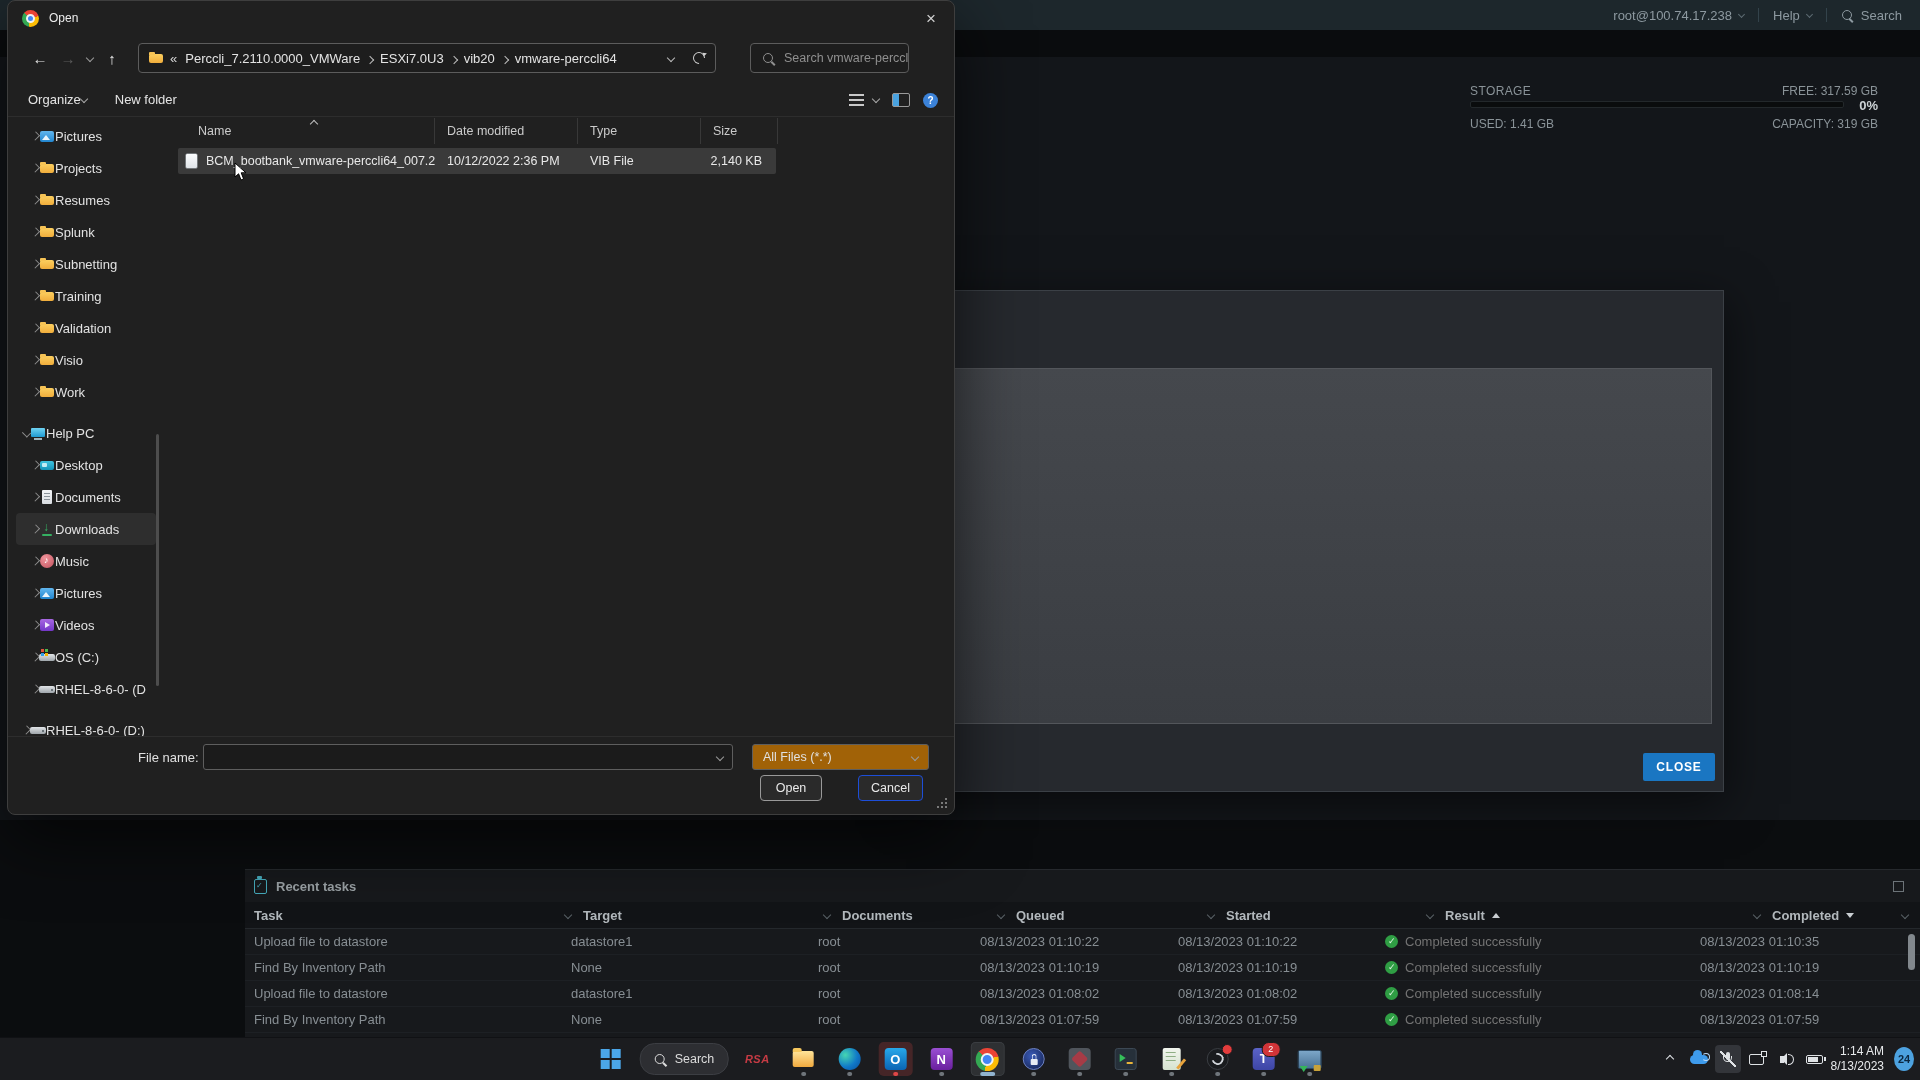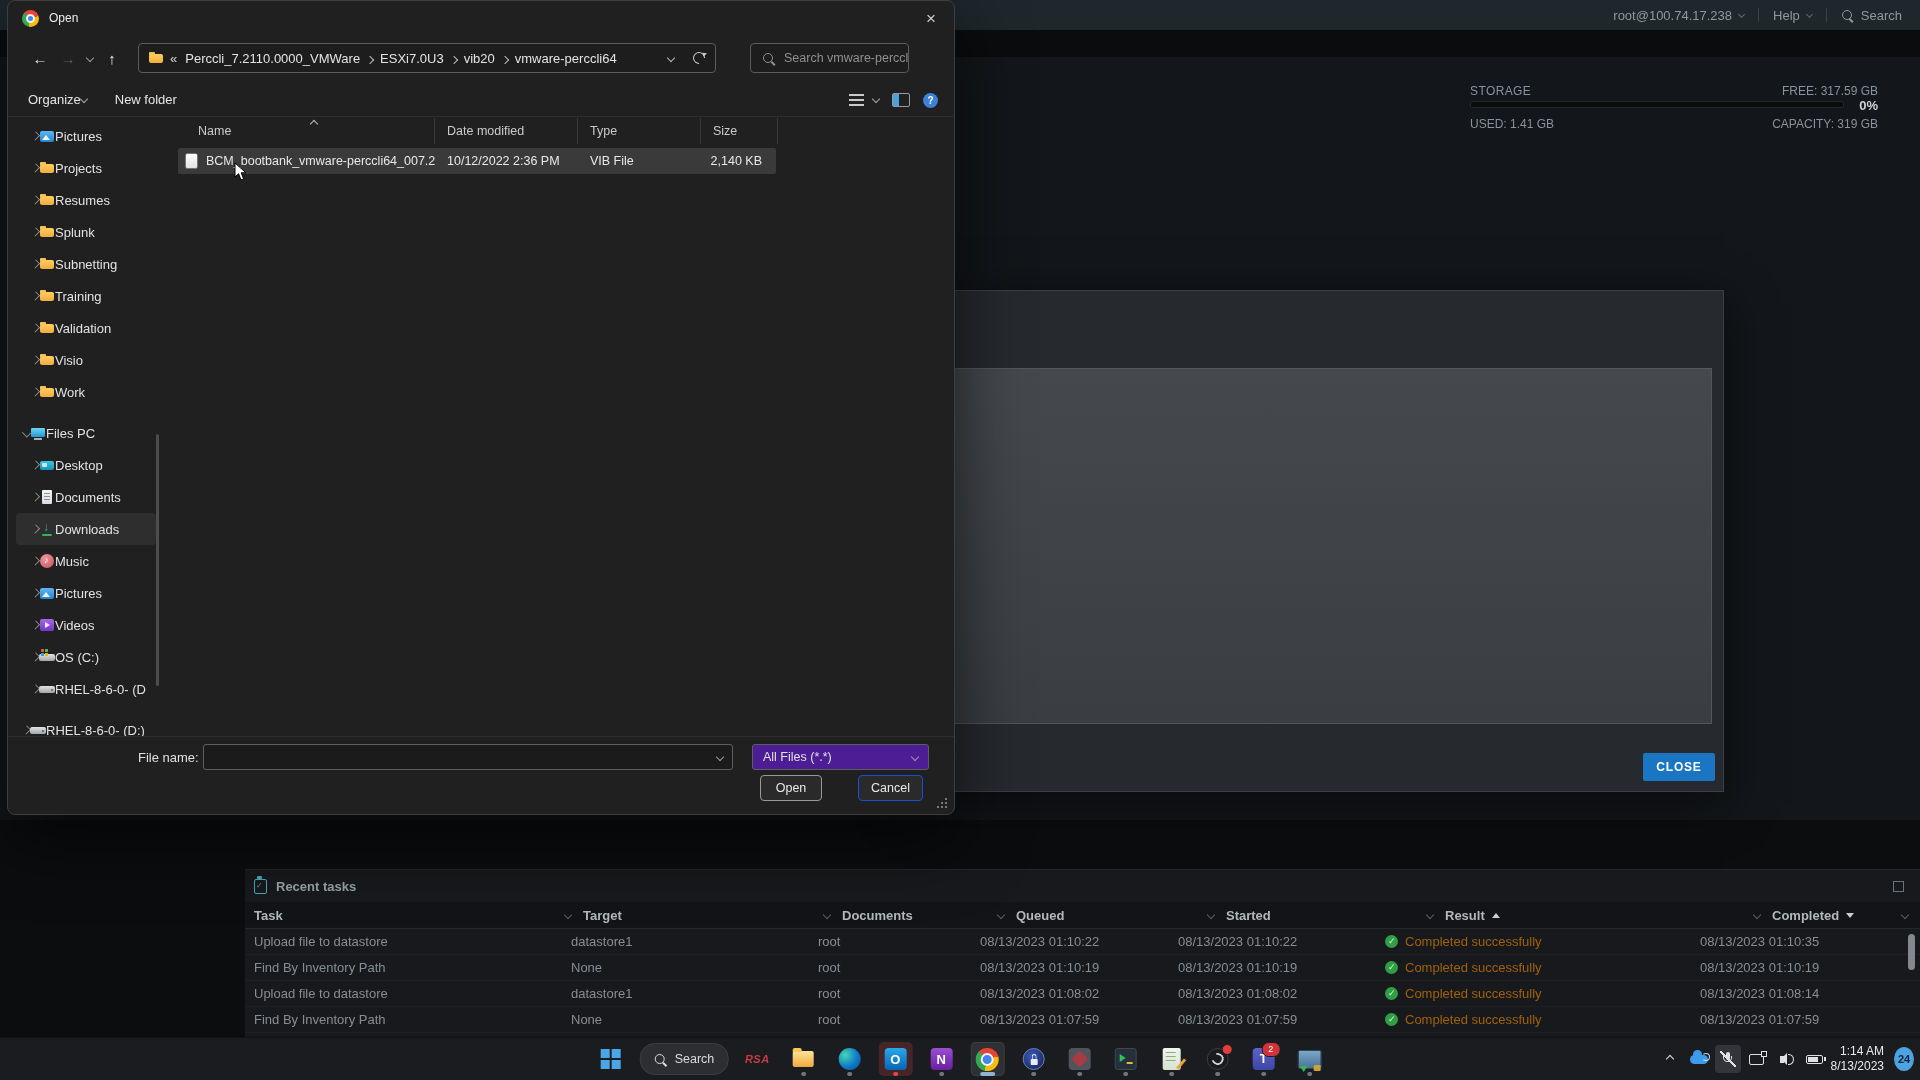--- a/index.html
+++ b/index.html
@@ -80,21 +80,21 @@
   .tri{width:0;height:0;display:inline-block;margin-left:7px}
   .tri.up{border-left:4px solid transparent;border-right:4px solid transparent;border-bottom:5px solid #c9ced2}
   .tri.down{border-left:4px solid transparent;border-right:4px solid transparent;border-top:5px solid #c9ced2}
   .c0{flex:0 0 317px}.c1{flex:0 0 247px}.c2{flex:0 0 162px}.c3{flex:0 0 198px}.c4{flex:0 0 207px}.c5{flex:0 0 315px}.c6{flex:1 1 auto}
   #task-rows{height:111px;overflow:hidden}
   .trow{display:flex;height:25px;align-items:center;padding-left:9px;color:#878e93;font-size:13px;border-bottom:1px solid #1d2024}
   .trow .tc{overflow:hidden;white-space:nowrap}
   .trow .c5{display:flex;align-items:center}
   .ok{width:13px;height:13px;border-radius:50%;background:#2f9e44;margin-right:7px;position:relative;flex:0 0 13px}
   .ok::after{content:"✓";position:absolute;left:3px;top:0;color:#dff5e2;font-size:9px;line-height:13px}
-  .res-txt{color:#a16207}
+  .res-txt{color:#737373}
   #tasks-scrollbar{position:absolute;right:5px;top:64px;width:7px;height:36px;background:#82888d;border-radius:4px}
   
   #dlg{position:absolute;left:7px;top:0;width:946px;height:813px;background:#202020;border:1px solid #3e3e3e;border-radius:8px;
        box-shadow:0 24px 70px rgba(0,0,0,.65);color:#e6e6e6;z-index:5;font-size:13px}
   #dlg-titlebar{position:relative;height:34px;display:flex;align-items:center;gap:10px;padding-left:14px}
   #dlg-title{font-size:12px;color:#ececec}
   #dlg-close{position:absolute;right:0;top:0;width:46px;height:34px;display:flex;align-items:center;justify-content:center;color:#cfcfcf;border-top-right-radius:8px}
   #dlg-close::before{content:"×";font-size:17px;line-height:17px}
   #dlg-nav{position:absolute;left:0;top:38px;width:100%;height:38px;display:flex;align-items:center;padding-left:18px;box-sizing:border-box}
   .nav-ic{width:28px;text-align:center;font-size:15px;color:#e4e4e4}
@@ -142,21 +142,21 @@
   #file-row{position:absolute;left:10px;top:30px;width:598px;height:26px;background:#3a3a3a;border-radius:2px;display:flex;align-items:center;font-size:12.5px;color:#e8e8e8}
   #file-row .ico{margin-left:6px}
   .fname{width:229px;margin-left:6px;white-space:nowrap;overflow:hidden}
   .fdate{width:131px;padding-left:12px;white-space:nowrap}
   .ftype{width:111px;padding-left:12px;white-space:nowrap}
   .fsize{flex:1;text-align:right;padding-right:14px;white-space:nowrap}
   #dlg-footer{position:absolute;left:0;top:735px;width:100%;height:78px;border-top:1px solid #2d2d2d}
   #fn-label{position:absolute;left:130px;top:13px;color:#e0e0e0}
   #fn-input{position:absolute;left:195px;top:7px;width:530px;height:26px;background:#1b1b1b;border:1px solid #5e5e5e;border-radius:3px;box-sizing:border-box}
   #fn-input .chv{position:absolute;right:9px;top:9px;color:#9a9a9a}
-  #ft-select{position:absolute;left:744px;top:7px;width:177px;height:26px;background:#4c1d95;border:1px solid #5e5e5e;border-radius:3px;
+  #ft-select{position:absolute;left:744px;top:7px;width:177px;height:26px;background:#a16207;border:1px solid #5e5e5e;border-radius:3px;
              box-sizing:border-box;display:flex;align-items:center;justify-content:space-between;padding:0 10px;font-size:12.5px;color:#e0e0e0}
   #ft-select .chv{color:#9a9a9a}
   .dlg-btn{position:absolute;top:38px;height:26px;background:#2a2a2a;border-radius:4px;color:#eaeaea;font-family:"Liberation Sans",sans-serif;font-size:12.5px}
   #btn-open{left:752px;width:62px;border:1px solid #999999}
   #btn-cancel{left:850px;width:65px;border:1px solid #1d4ed8}
   #grip{position:absolute;right:7px;bottom:7px;width:10px;height:10px}
   #grip::before{content:"";position:absolute;left:0;top:8px;width:2px;height:2px;background:#7a7a7a;
      box-shadow:4px 0 0 #7a7a7a,8px 0 0 #7a7a7a,4px -4px 0 #7a7a7a,8px -4px 0 #7a7a7a,8px -8px 0 #7a7a7a}
   
   #taskbar{position:absolute;left:0;bottom:0;width:100%;height:42px;background:#1b1c1f;border-top:1px solid #101114;z-index:6}
@@ -465,21 +465,21 @@
             <span class="slbl">Visio</span>
           </div>
           <div class="side-item lv1">
             <span class="chv r xs"></span>
             <span class="ico ic-folder"></span>
             <span class="slbl">Work</span>
           </div>
           <div class="side-item lv0 gap">
             <span class="chv d xs"></span>
             <span class="ico ic-monitor"></span>
-            <span class="slbl">Files PC</span>
+            <span class="slbl">Help PC</span>
           </div>
           <div class="side-item lv1">
             <span class="chv r xs"></span>
             <span class="ico ic-desktop"></span>
             <span class="slbl">Desktop</span>
           </div>
           <div class="side-item lv1">
             <span class="chv r xs"></span>
             <span class="ico ic-doc"></span>
             <span class="slbl">Documents</span>

